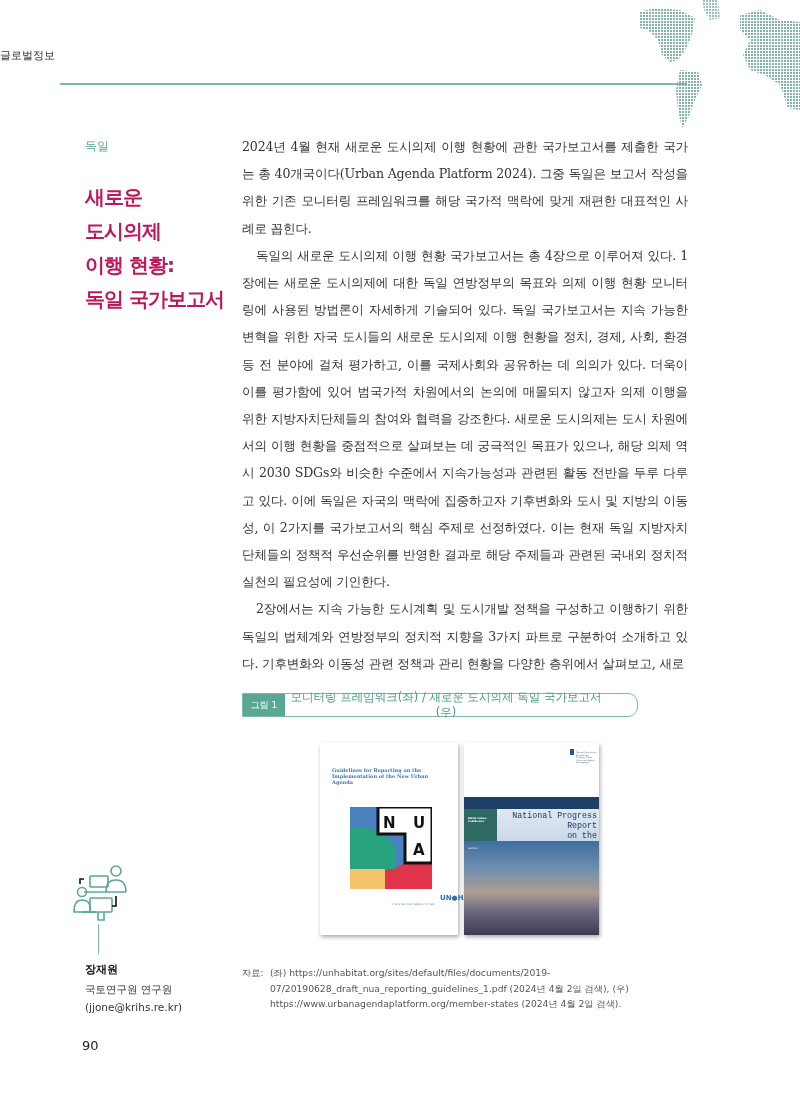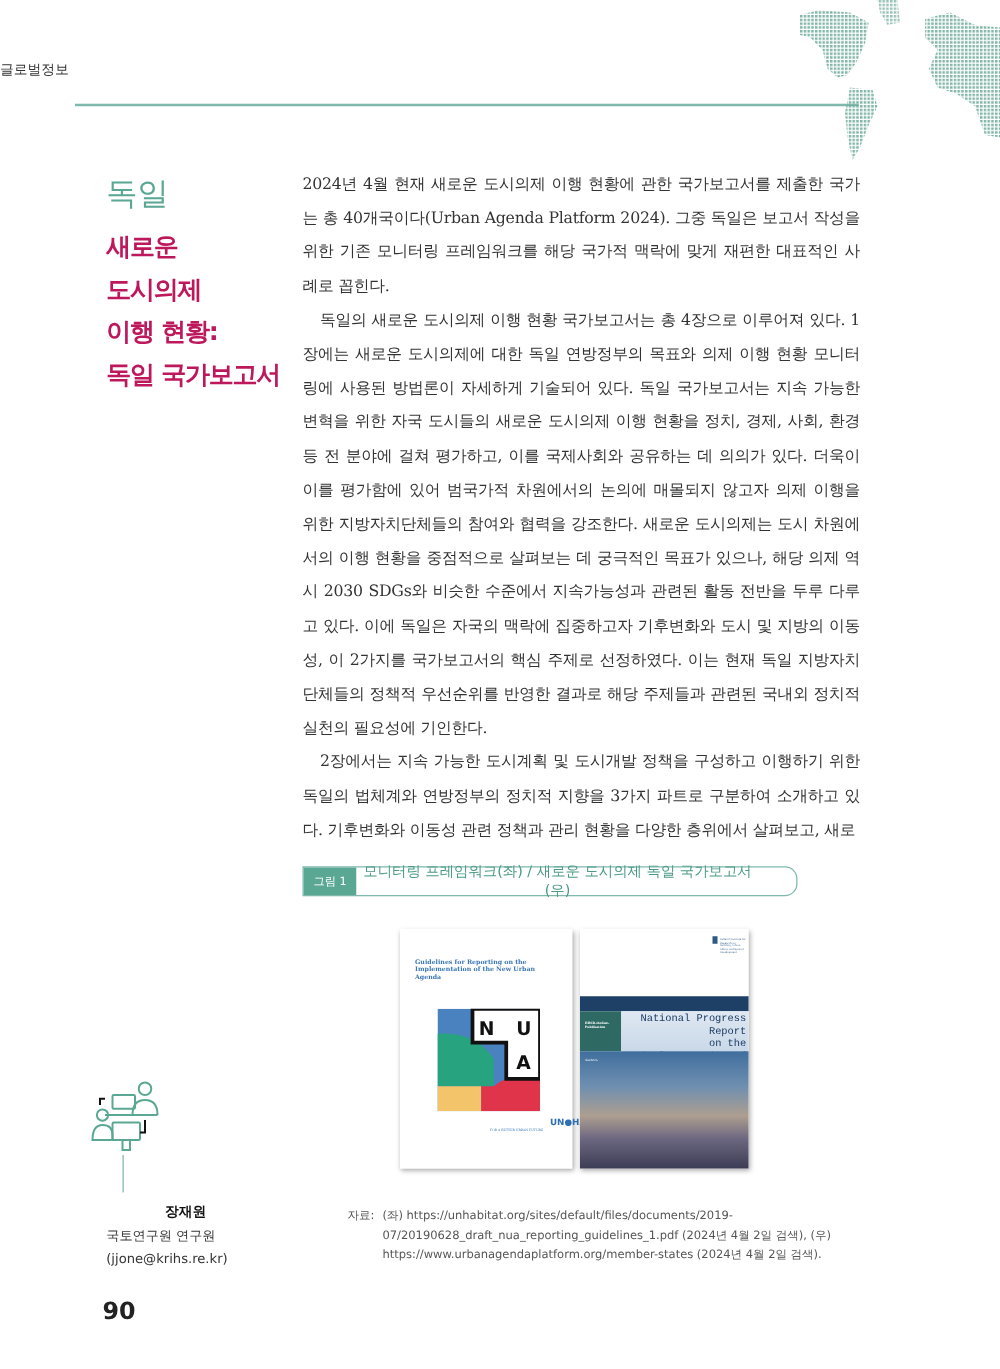--- a/index.html
+++ b/index.html
@@ -3,21 +3,21 @@
 <meta charset="utf-8">
 <style>
   html, body { margin:0; padding:0; background:#ffffff; }
   body { width:800px; height:1095px; position:relative; overflow:hidden;
          font-family:"DejaVu Serif", serif; color:#333; }
   .header-label { position:absolute; top:48px; left:0; width:800px; text-align:left;
                   font-family:"DejaVu Sans", sans-serif; font-size:11px; color:#333; }
   .header-rule { position:absolute; top:83px; left:60px; width:627px; height:2px; background:#7fb8ad; }
   .worldmap { position:absolute; top:0; left:640px; width:160px; height:135px; }
   .kicker { position:absolute; top:138px; left:85px; font-family:"DejaVu Sans", sans-serif;
-            font-size:25px; color:#5aa894; font-weight:300; }
+            font-size:12px; color:#5aa894; font-weight:300; }
   .title { position:absolute; top:180px; left:85px; width:150px; font-family:"DejaVu Sans", sans-serif;
            font-size:20px; font-weight:bold; color:#be185d; line-height:34px; letter-spacing:-1px; }
   .title div { white-space:nowrap; }
   .body { position:absolute; top:133px; left:242px; width:446px; font-size:12.6px; line-height:27.2px;
           color:#333; text-align:justify; letter-spacing:-0.2px; }
   .body p { margin:0; text-indent:14px; }
   .body p.first { text-indent:0; }
   .fig-caption { position:absolute; top:693px; left:242px; width:396px; height:24px;
                  border:1px solid #7fb8ad; border-radius:0 10px 10px 0; box-sizing:border-box;
                  display:flex; align-items:center; font-family:"DejaVu Sans", sans-serif; }
@@ -42,28 +42,28 @@
   .cr-titlebox { position:absolute; top:66px; left:33px; width:102px; height:32px;
                  background:linear-gradient(#dfe8f2, #c9d8e8); }
   .cr-title { position:absolute; top:68px; left:34px; width:99px; text-align:right; font-size:8.3px;
               line-height:10px; color:#1b3a63; font-family:Liberation Mono, monospace; }
   .cr-city { position:absolute; top:98px; left:0; width:135px; height:94px;
              background:linear-gradient(#3f6e9e 0%, #6f8fb0 30%, #ad9e90 55%, #6b6680 75%, #3d3c55 100%); }
   .cr-authors { position:absolute; top:104px; left:4px; font-size:2.5px; line-height:4px; color:#fff; }
   .author-icon { position:absolute; top:862px; left:72px; width:56px; height:62px; }
   .author-line { position:absolute; top:924px; left:98px; width:1px; height:30px; background:#7fb8ad; }
   .author-name { position:absolute; top:962px; left:85px; font-family:"DejaVu Sans", sans-serif;
-                 font-size:11px; font-weight:bold; color:#111;margin-left:47px; }
+                 font-size:11px; font-weight:bold; color:#111; }
   .author-aff { position:absolute; top:980px; left:85px; font-family:"DejaVu Sans", sans-serif;
                 font-size:10.5px; color:#333; line-height:18px; }
   .source { position:absolute; top:965px; left:242px; width:450px; font-family:"DejaVu Sans", sans-serif;
-            font-size:9.2px; color:#555; line-height:15.5px; padding-left:28px; box-sizing:border-box;margin-left:36px; }
+            font-size:9.2px; color:#555; line-height:15.5px; padding-left:28px; box-sizing:border-box; }
   .source .label { position:absolute; left:0; top:0; }
   .page-num { position:absolute; top:1038px; left:82px; font-family:"DejaVu Sans", sans-serif;
-              font-size:19px; font-weight:bold; color:#222; }
+              font-size:13px; font-weight:normal; color:#222; }
   .issue { position:absolute; top:1085px; right:114px; font-family:Liberation Serif, serif;
            font-size:9.5px; color:#444;margin-top:47px; }
 </style>
 </head>
 <body>
 
 <div class="header-label">글로벌정보</div>
 <div class="header-rule"></div>
 
 <svg class="worldmap" viewBox="0 0 160 135">

